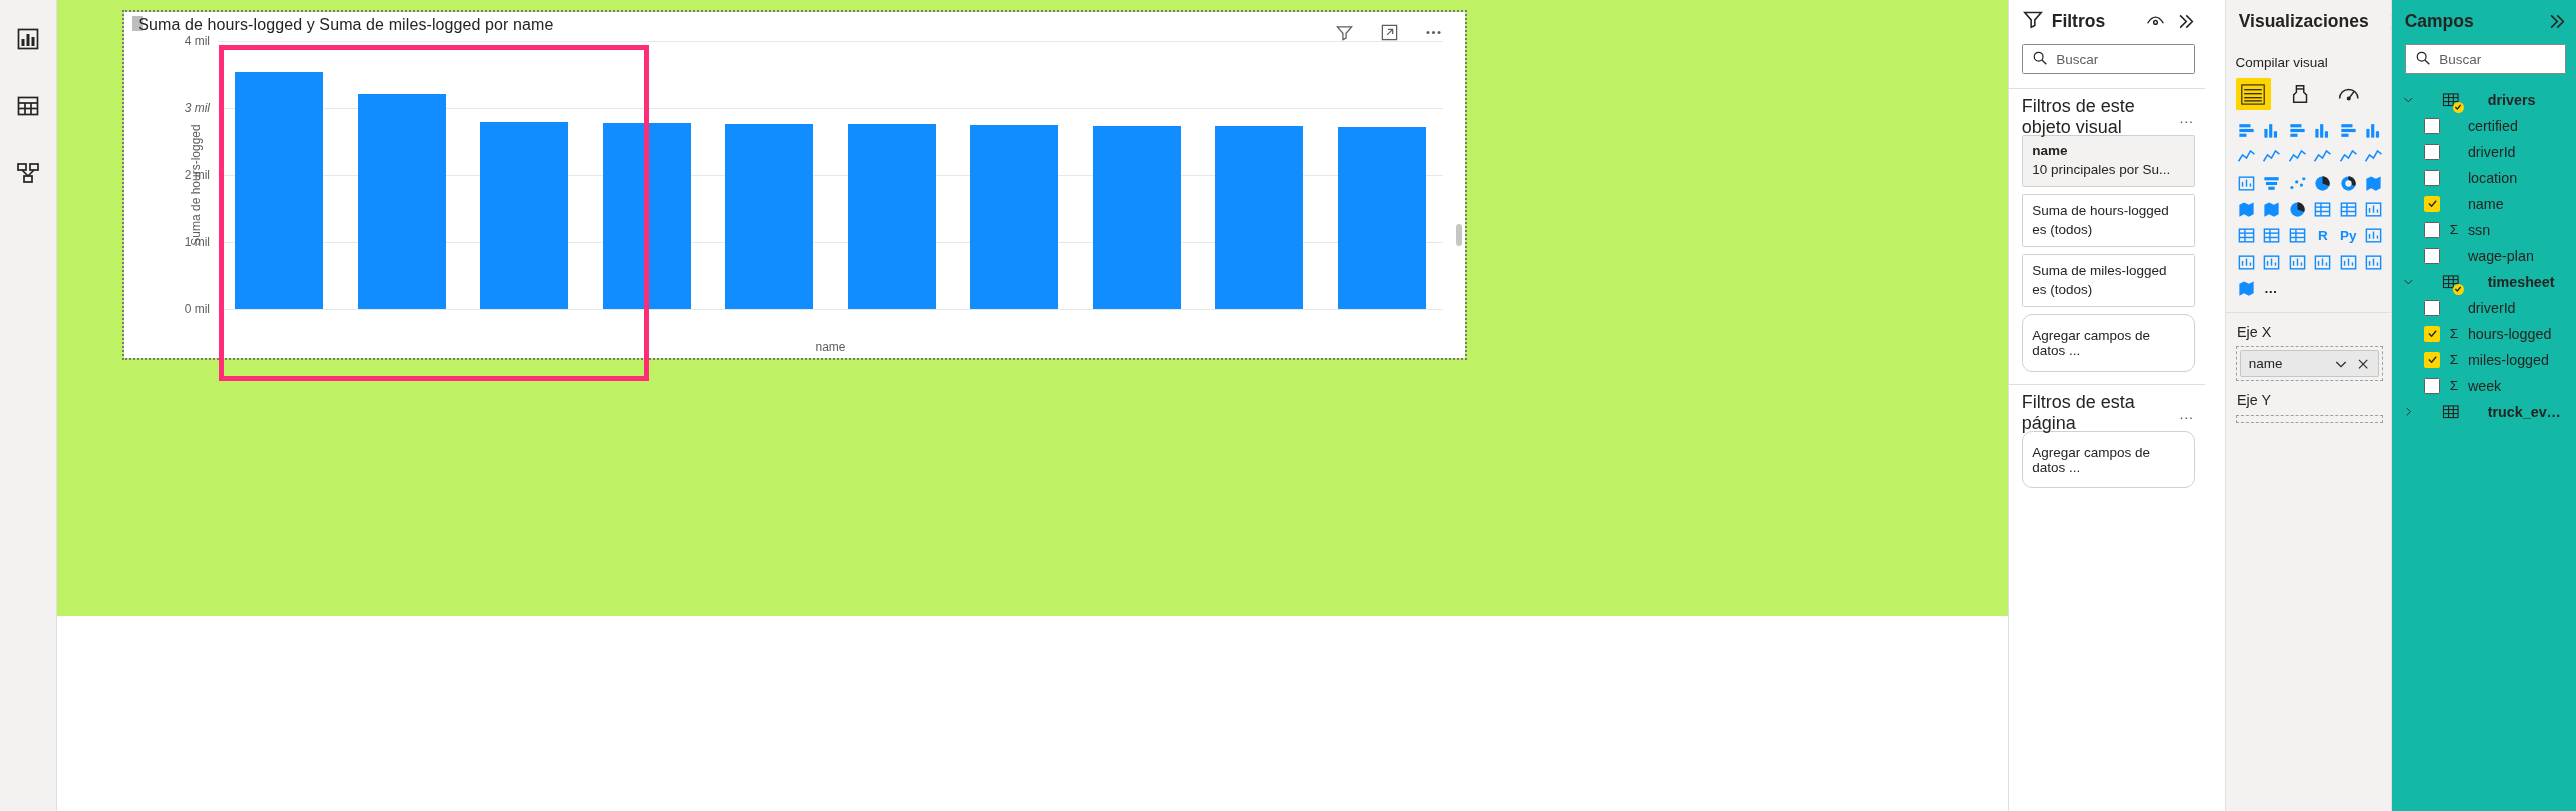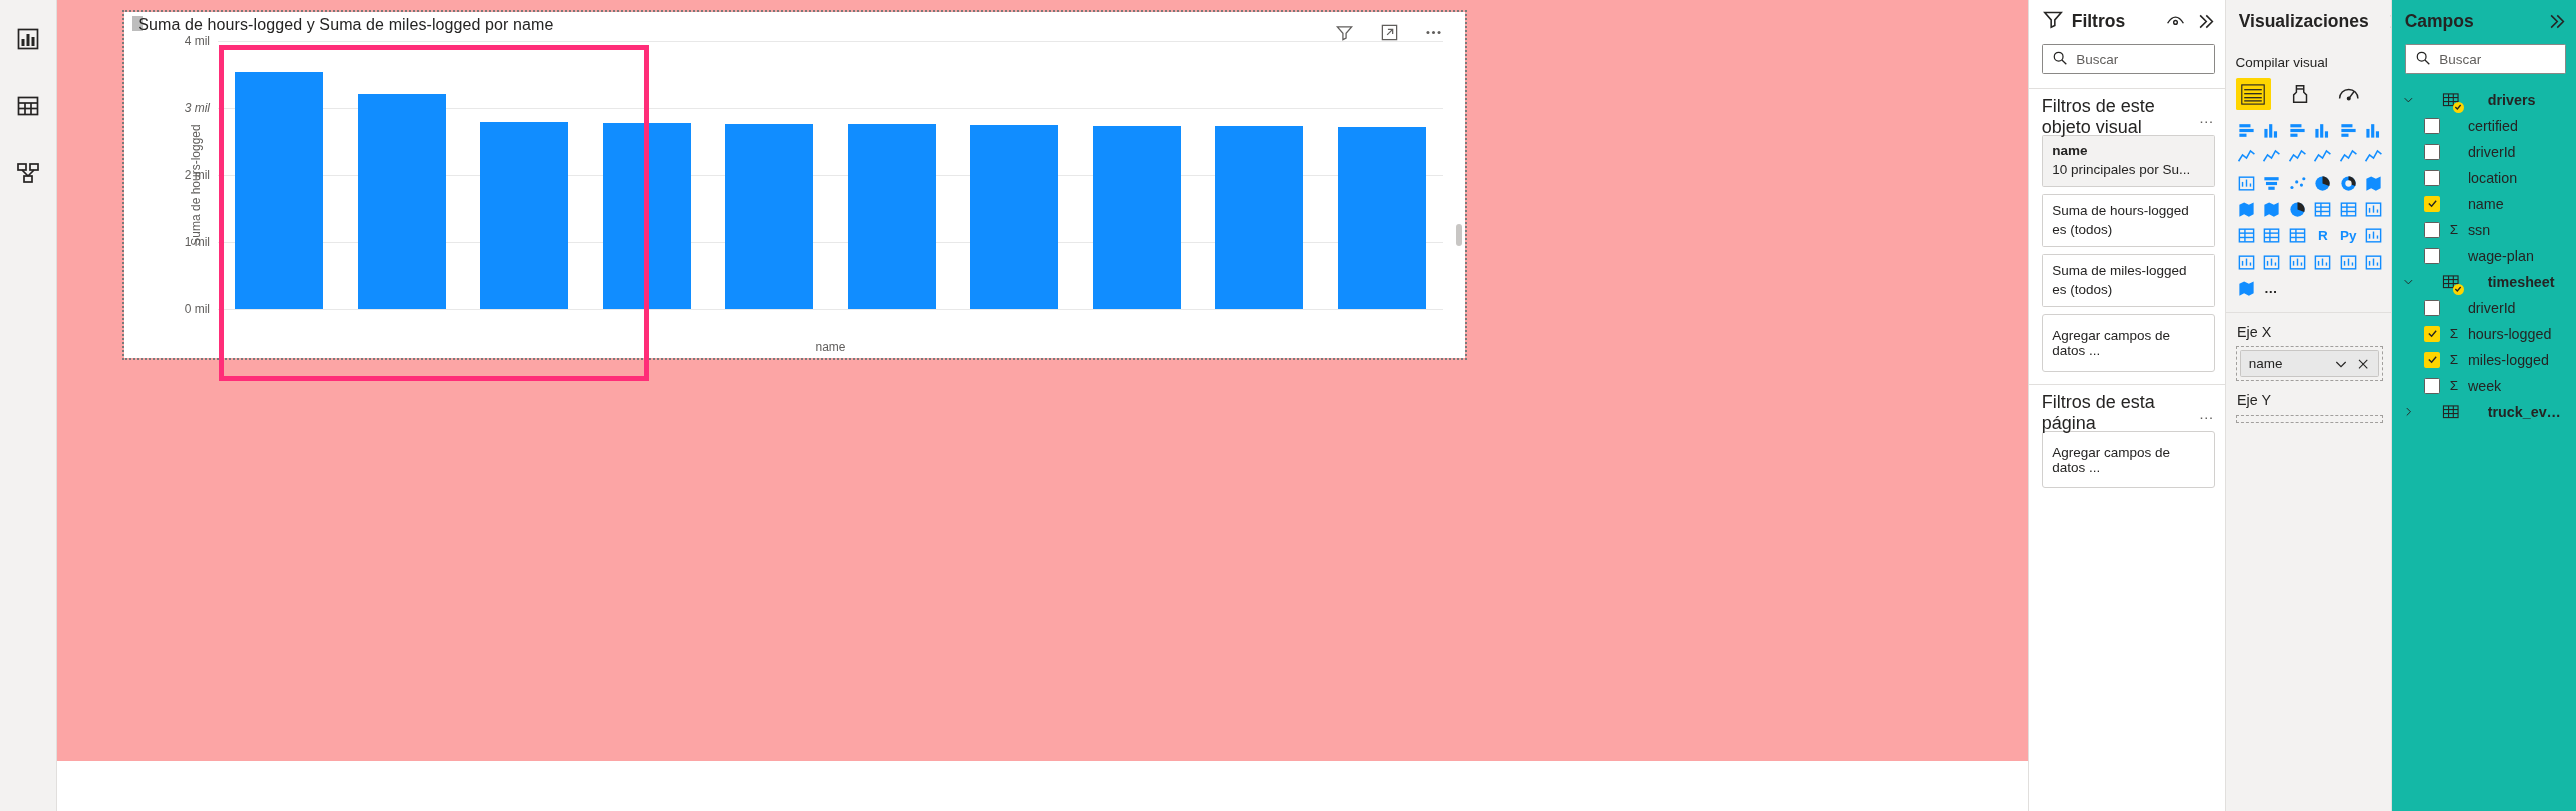--- a/index.html
+++ b/index.html
@@ -20,22 +20,22 @@
     padding-top:17.5px; gap:24px;
   }
   .rail-btn{
     width:43px;height:43px;display:flex;align-items:center;justify-content:center;
     cursor:pointer;border-radius:2.4px;
   }
   .rail-btn svg{display:block;}
 
   
   #canvas {
-    flex:1 1 auto; position:relative; height:761px;
-    background:#fca5a5; overflow:hidden;
+    flex:1 1 auto; position:relative; height:616px;
+    background:#bef264; overflow:hidden;
   }
   #page-frame{
     position:absolute; left:65px; top:9.6px; width:1345px; height:350px;
     border:2.4px dotted #7a7a7a;
   }
   #visual-shell{
     position:absolute; left:0; top:0; right:0; bottom:0;
     background:#fff;
   }
   #visual-title{
@@ -97,21 +97,21 @@
   }
   .scroll-nub{
     position:absolute; right:-19px; top:183px;
     width:5.6px; height:22px; background:#c8c6c4; border-radius:3.2px;
   }
 
   
   .pane{ height:812px; background:#fff; border-left:0.8px solid #e1dfdd;
          position:relative; overflow:hidden; }
   #pane-filters{ width:197px; flex:0 0 197px; }
-  #pane-vis{ width:166px; flex:0 0 166px; background:#f3f2f1; }
+  #pane-vis{ width:166px; flex:0 0 166px; background:#f3f2f1;margin-left:20px; }
   #pane-fields{ width:185px; flex:0 0 185px; background:#14b8a6; }
 
   .pane-head{
     display:flex; align-items:center; gap:8px;
     padding:11px 9.6px 9.6px 12.7px; height:41px;
   }
   .pane-title{ font-size:17.5px; font-weight:600; color:#252423; }
   .pane-head-spacer{ flex:1 1 auto; }
   .head-ico{ cursor:pointer; display:flex; align-items:center; }
 
@@ -131,21 +131,21 @@
 
   .filter-card{
     margin:7.2px 9.6px 0 12.7px; border:0.8px solid #d2d0ce; border-radius:1.6px;
     padding:7.2px 9.6px; background:#fff; cursor:pointer;
   }
   .filter-card.active{ background:#f3f2f1; }
   .filter-card .fname{ font-size:13.5px; font-weight:700; color:#252423; }
   .filter-card .fval{ font-size:13.5px; color:#252423; margin-top:3.2px; line-height:1.3; }
   .filter-card .fplain{ font-size:13.5px; color:#252423; line-height:1.35; }
   .filter-drop{
-    margin:7.2px 9.6px 0 12.7px; border:0.8px solid #d2d0ce; border-radius:3px;
+    margin:7.2px 9.6px 0 12.7px; border:0.8px solid #d2d0ce; border-radius:10px;
     padding:12.7px 9.6px; background:#fff; font-size:13.5px; color:#252423;
   }
   .divider{ height:0.8px; background:#e1dfdd; margin:12.7px 0 0 0; }
 
   
   .vis-sub{ font-size:13.5px; color:#252423; padding:0 0 0 9.6px; margin-top:14.3px; }
   .vis-tabs{ display:flex; gap:12.7px; padding:8px 9.6px 0 9.6px; align-items:flex-end; }
   .vis-tab{ width:35px; height:32px; display:flex; align-items:center; justify-content:center;
             cursor:pointer; border-radius:1.6px; }
   .vis-tab.sel{ background:#ffd500; }

